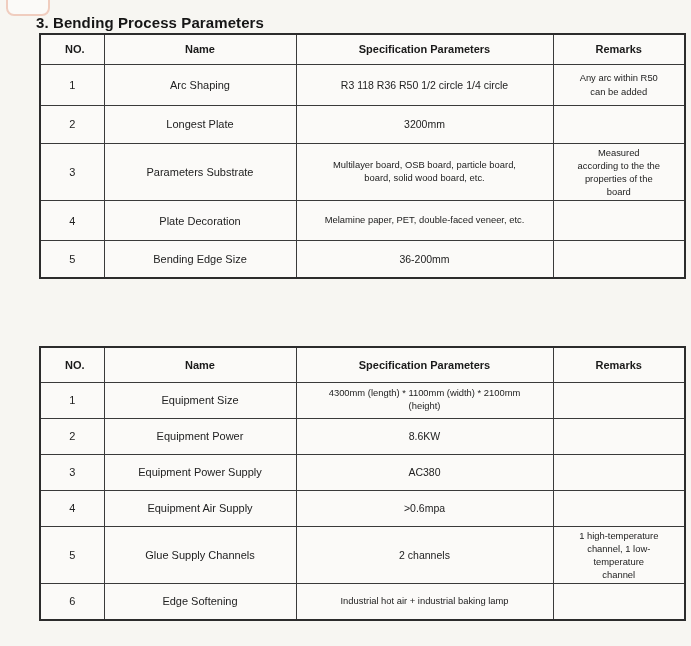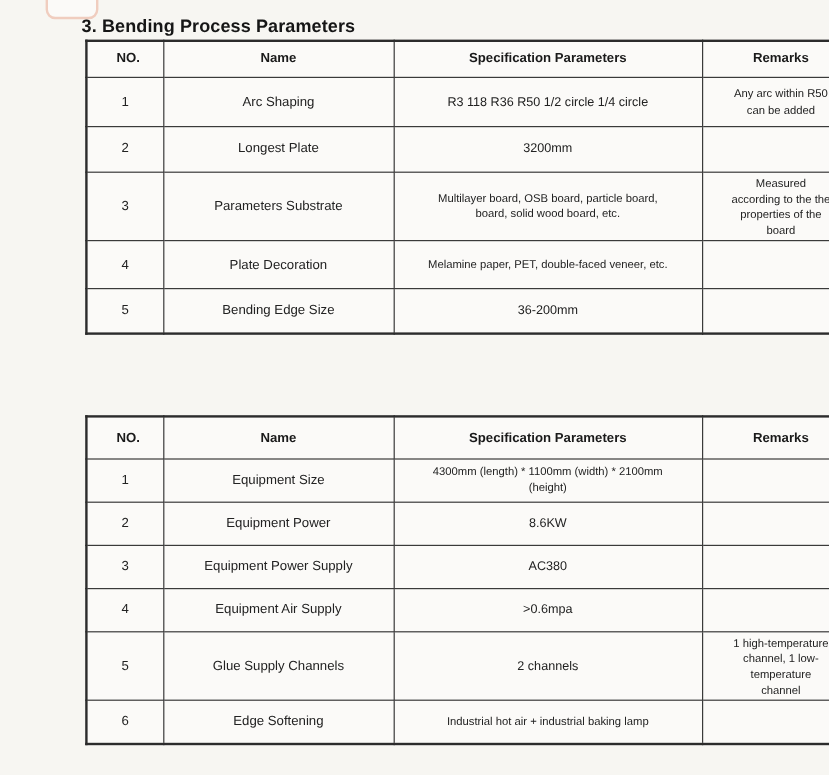--- a/index.html
+++ b/index.html
@@ -4,21 +4,21 @@
 <style>
   html,body{margin:0;padding:0;}
   body{
     width:691px;height:646px;
     background:#f7f6f2;
     font-family:"Liberation Sans",sans-serif;
     color:#1f1f1f;
     position:relative;
     overflow:hidden;
   }
-  .page{position:absolute;inset:0;margin-left:32px;}
+  .page{position:absolute;inset:0;}
 
   
   .partial-btn{
     position:absolute;left:6px;top:-15px;
     width:40px;height:27px;
     border:2px solid #f0cdbf;
     border-radius:8px;
     background:#fbfaf8;
   }
 

